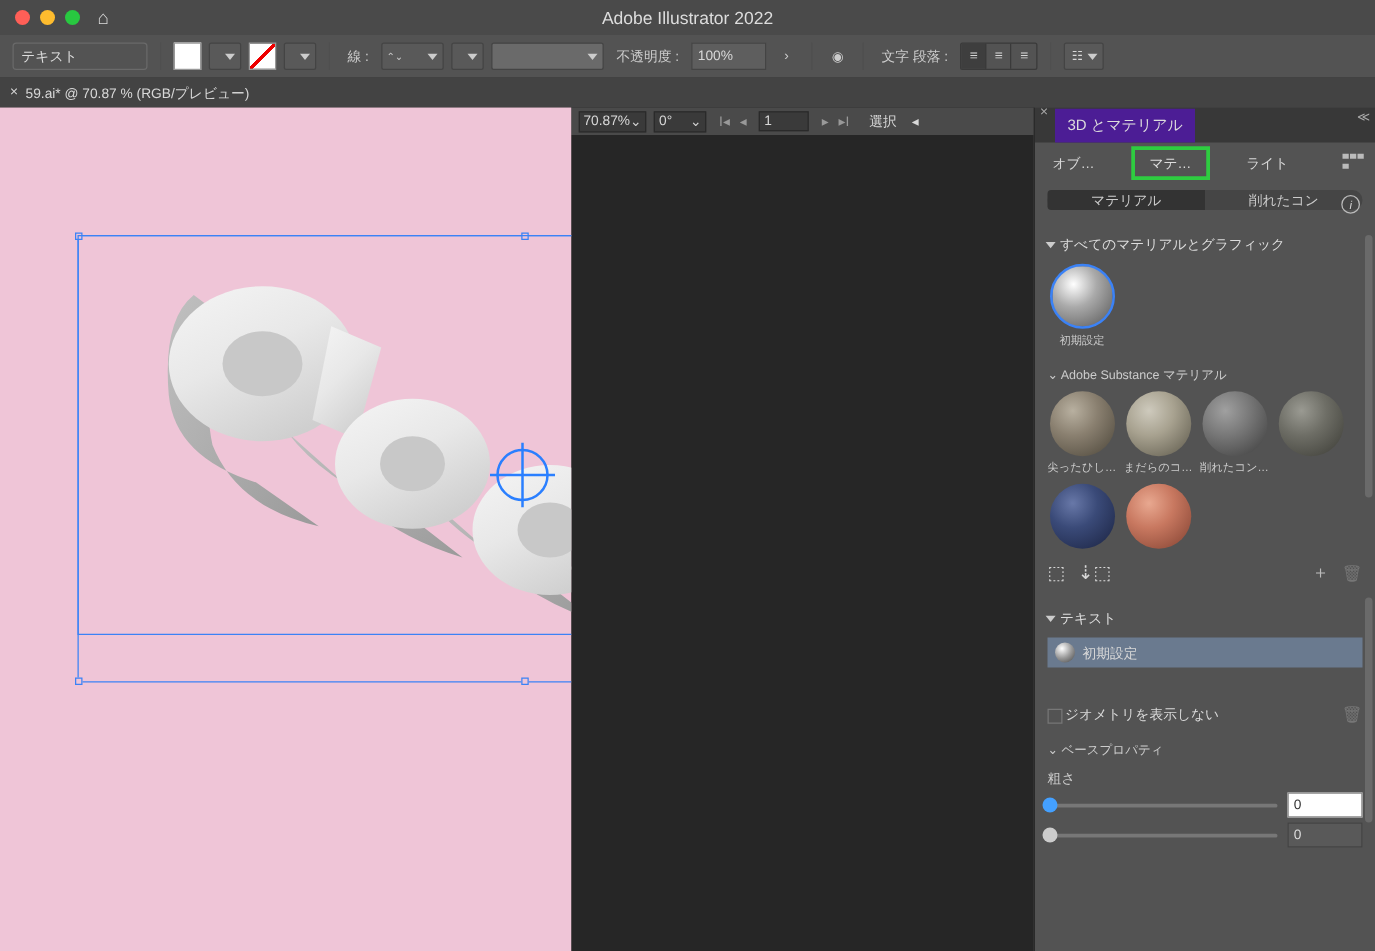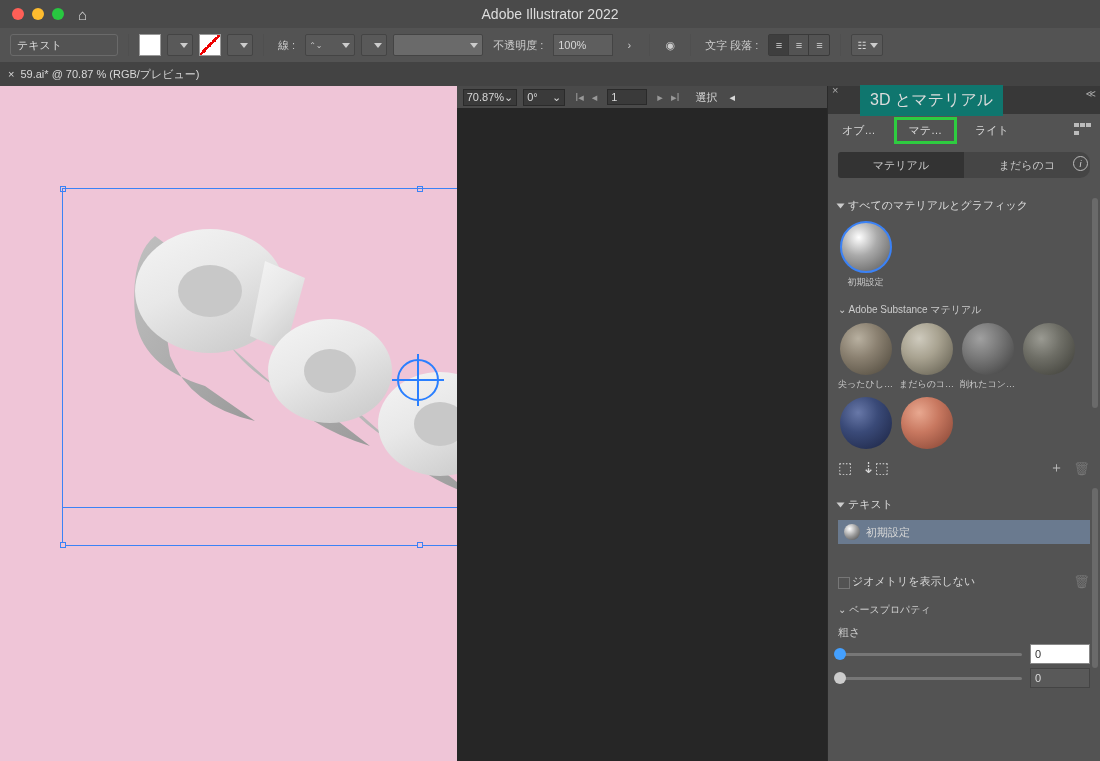--- a/index.html
+++ b/index.html
@@ -36,25 +36,25 @@
 .cross{position:absolute;left:392px;top:268px;width:52px;height:52px}
 .cross svg{width:52px;height:52px}
 .extrude{position:absolute;left:110px;top:120px;width:590px;height:400px}
 .status{height:22px;background:#4a4a4a;display:flex;align-items:center;padding:0 6px;gap:6px;font-size:10px;color:#ccc}
 .status .fld{background:#3a3a3a;border:1px solid #2a2a2a;padding:1px 3px;min-width:50px;display:inline-flex;align-items:center}
 .status .nav{display:flex;gap:0}
 .status .nav span{padding:1px 4px;color:#999}
 .panel{width:273px;background:#535353;display:flex;flex-direction:column;border-left:1px solid #2a2a2a;position:relative}
 .panel-tabrow{height:28px;background:#383838;display:flex;align-items:center;position:relative}
 .panel-tabrow .pnl-x{position:absolute;left:4px;top:-2px;color:#aaa;font-size:11px}
-.panel-tabrow .ptab{padding:5px 10px;background:#0f766e;color:#ddd;font-size:16px;margin-left:32px}
+.panel-tabrow .ptab{padding:5px 10px;background:#4c1d95;color:#ddd;font-size:12px;margin-left:16px}
 .doublearrow{position:absolute;right:6px;top:2px;color:#aaa;font-size:10px;letter-spacing:-2px}
-.subtabs{height:32px;display:flex;align-items:center;padding:0 14px;gap:18px;color:#bbb;position:relative}
+.subtabs{height:32px;display:flex;align-items:center;padding:0 14px;gap:29px;color:#bbb;position:relative}
 .subtabs .active{border:3px solid #2ecc40;padding:3px 12px;color:#ddd}
-.subtabs2{height:26px;display:flex;background:#454545;margin:0 10px;border-radius:10px}
+.subtabs2{height:16px;display:flex;background:#454545;margin:0 10px;border-radius:10px}
 .subtabs2 div{flex:1;display:flex;align-items:center;justify-content:center;color:#ccc;position:relative}
 .subtabs2 div:first-child{background:#333;border-radius:3px 0 0 3px}
 .infoic{position:absolute;right:12px;top:4px;width:15px;height:15px;border:1px solid #bbb;border-radius:50%;display:flex;align-items:center;justify-content:center;font-size:9px;font-style:italic}
 .pnl-body{flex:1;overflow:hidden;padding:8px 10px}
 .sect-h{display:flex;align-items:center;margin:12px 0 8px;color:#ddd;font-size:11px}
 .sect-h::before{content:"";width:0;height:0;border-top:4px solid transparent;border-bottom:4px solid transparent;border-left:5px solid #ccc;transform:rotate(90deg);margin-right:5px}
 .sub-h{font-size:10px;color:#ccc;margin:4px 0}
 .sub-h::before{content:"⌄ ";font-size:10px}
 .matgrid{display:flex;flex-wrap:wrap;gap:6px;margin-top:6px}
 .mat{width:55px;display:flex;flex-direction:column;align-items:center;gap:3px}
@@ -242,21 +242,21 @@
       <div class="gridic">
           <span></span>
           <span></span>
           <span></span>
           <span></span>
         </div>
     </div>
     <div style="position:relative;margin-top:6px">
       <div class="subtabs2">
         <div>マテリアル</div>
-        <div>まだらのコ</div>
+        <div>削れたコン</div>
       </div>
       <div class="infoic">i</div>
     </div>
 
     <div class="pnl-body" style="position:relative">
       <div class="sect-h">すべてのマテリアルとグラフィック</div>
       <div class="matgrid">
         <div class="mat">
           <div class="ball sel-b"></div>
           <span class="ml">初期設定</span>

